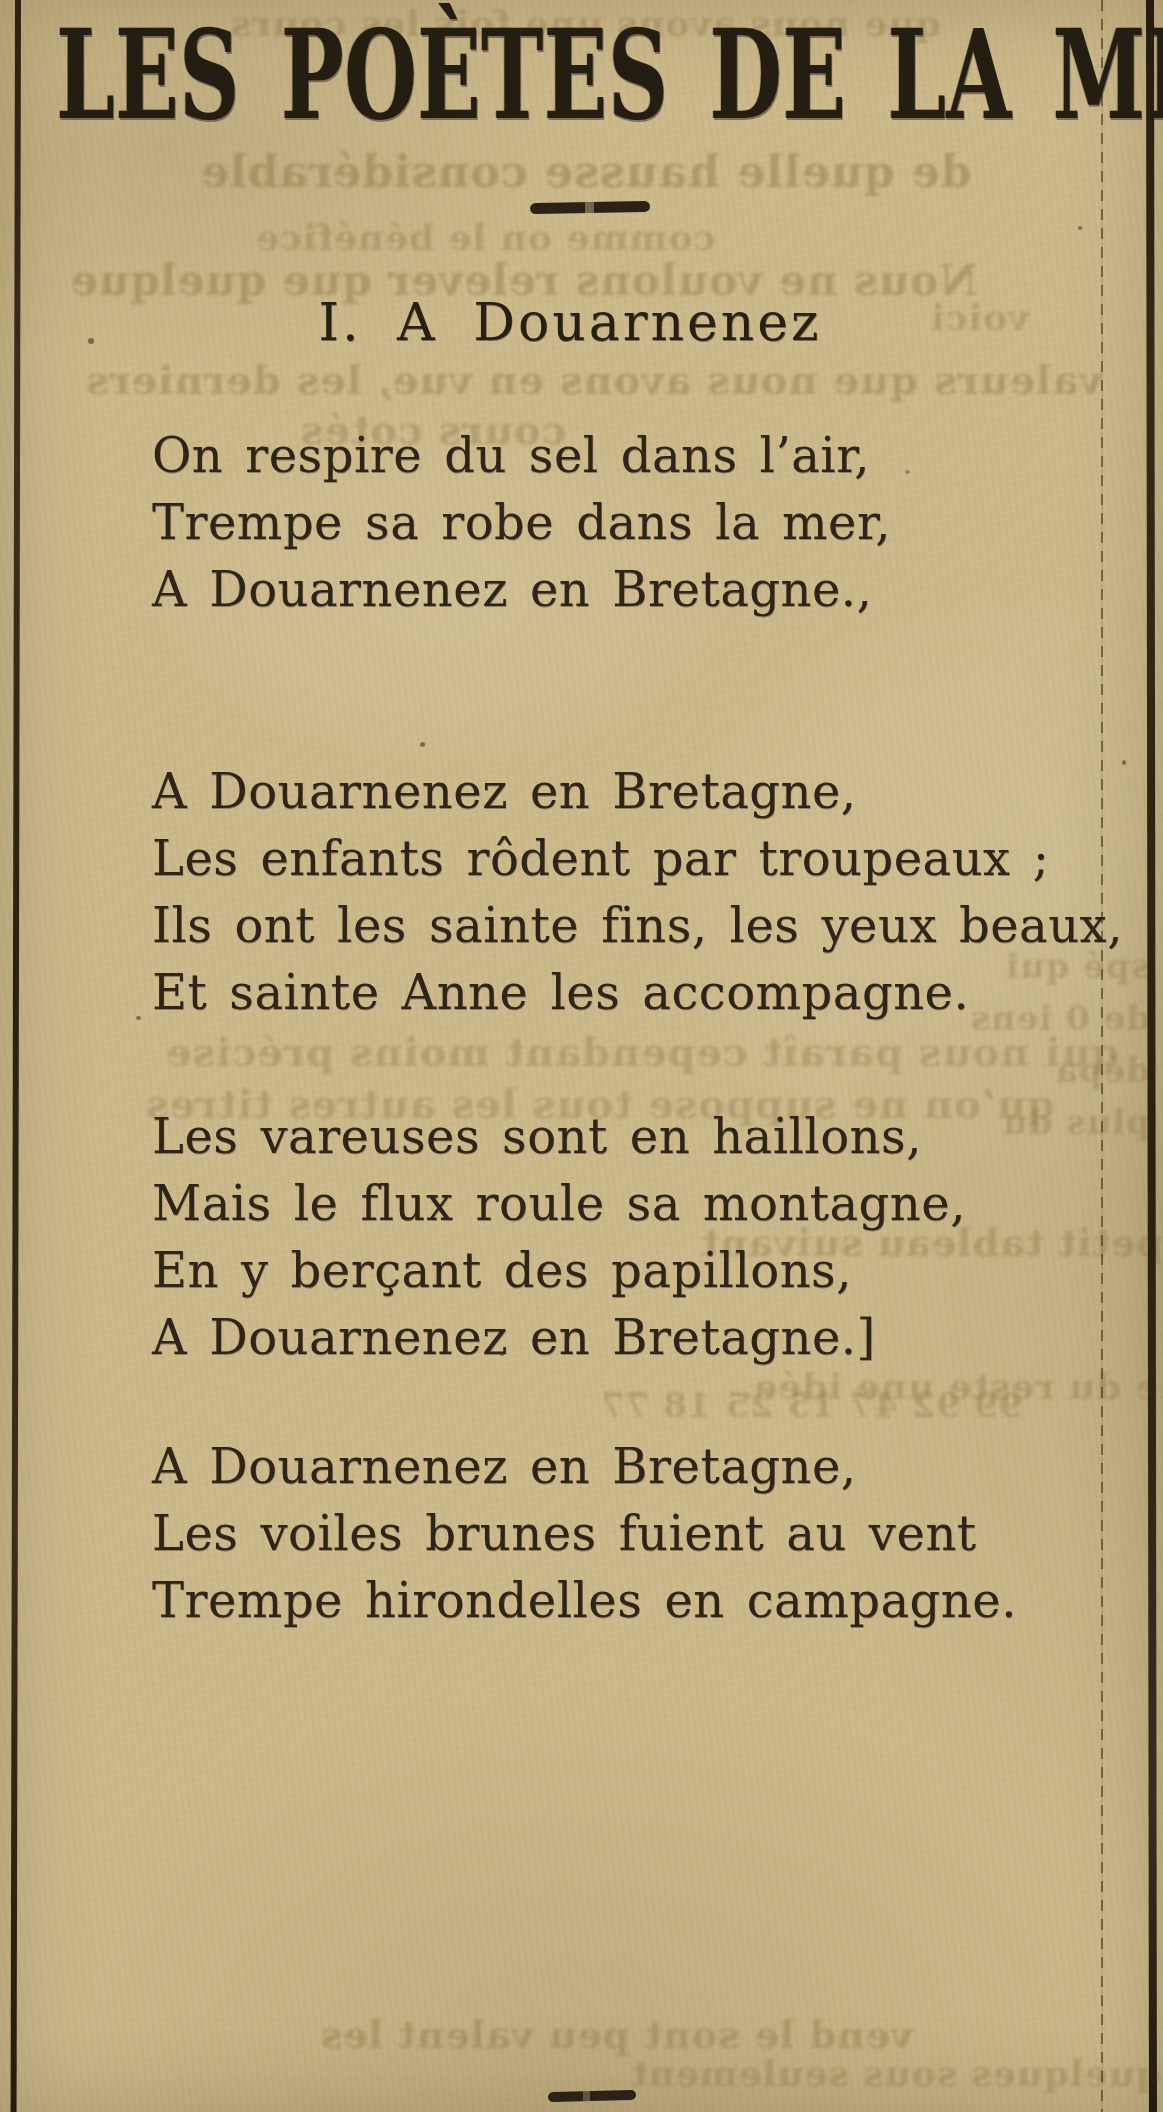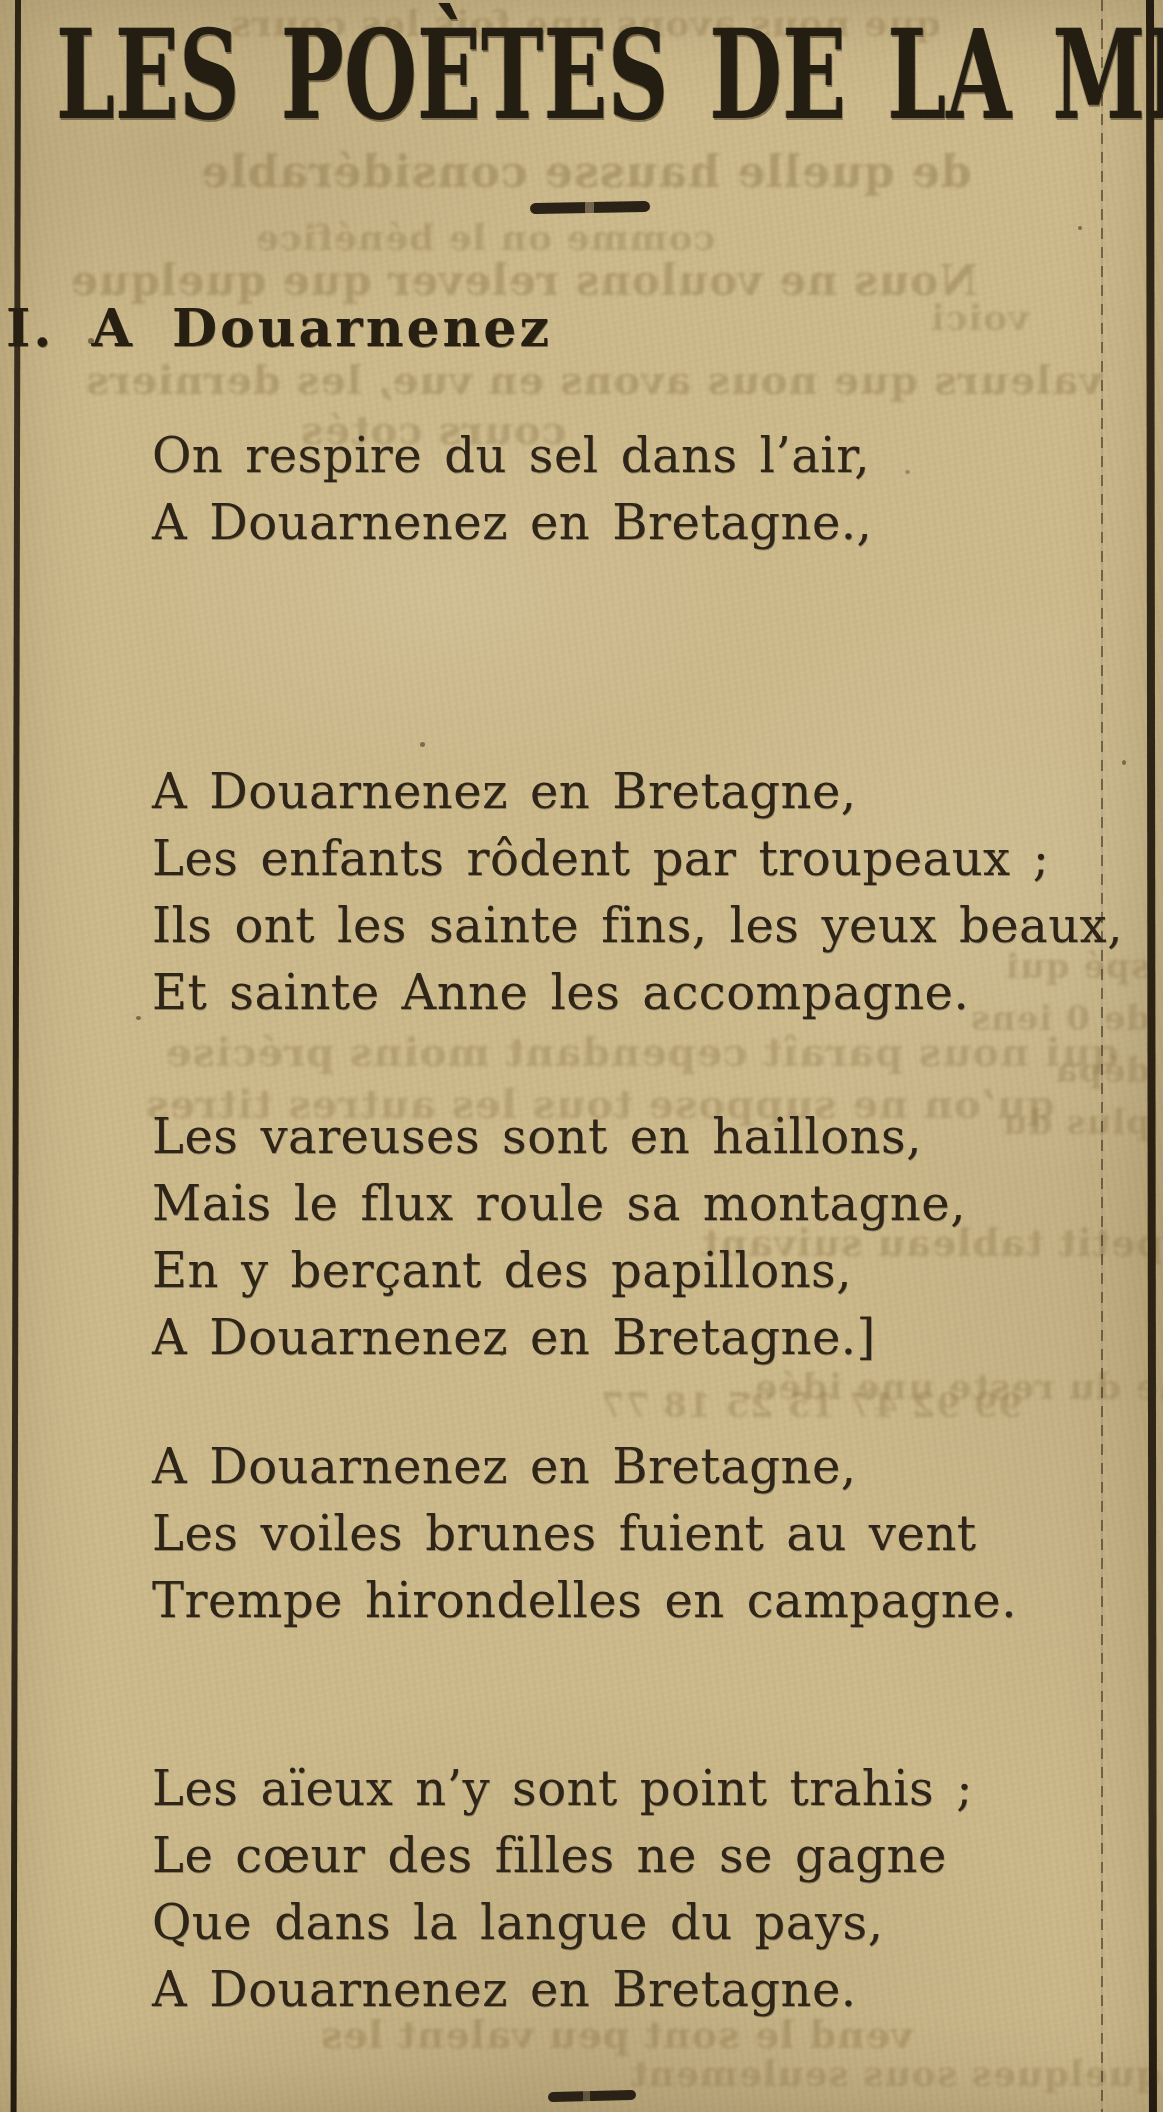--- a/index.html
+++ b/index.html
@@ -67,22 +67,22 @@
   }
 
   .title-divider{
     position:absolute;left:530px;top:202px;width:120px;height:11px;
     border-radius:6px;transform:rotate(-1deg);
     background:linear-gradient(90deg,#2b2217 0 46%,rgba(43,34,23,.55) 46% 53%,#2b2217 53%);
   }
 
   
   .section-heading{
-    position:absolute;left:0;top:296px;width:1140px;margin:6px;
-    font-size:52px;font-weight:bold;line-height:1;
+    position:absolute;left:0;top:296px;width:1140px;margin:0;
+    text-align:center;font-size:52px;font-weight:normal;line-height:1;
     letter-spacing:3px;word-spacing:16px;color:#271f12;
     text-shadow:.6px .8px 0 rgba(39,31,18,.5);
   }
 
   
   .stanza{
     position:absolute;left:152px;margin:0;
     font-size:48px;line-height:67px;
     letter-spacing:.5px;word-spacing:.13em;white-space:nowrap;
     text-shadow:.5px .6px 0 rgba(46,37,24,.38);
@@ -130,20 +130,21 @@
   <div class="rule rule-right-dashed"></div>
   <div class="rule rule-right-thick"></div>
 
   <h1 class="title">LES POÈTES DE LA MER</h1>
   <div class="title-divider"></div>
 
   <h2 class="section-heading">I. A Douarnenez</h2>
 
   <div class="stanza s1">
     <div class="line">On respire du sel dans l’air,</div>
+    <div class="line">Trempe sa robe dans la mer,</div>
     <div class="line">A Douarnenez en Bretagne.,</div>
   </div>
 
   <div class="stanza s2">
     <div class="line">A Douarnenez en Bretagne,</div>
     <div class="line">Les enfants rôdent par troupeaux ;</div>
     <div class="line">Ils ont les sainte fins, les yeux beaux,</div>
     <div class="line">Et sainte Anne les accompagne.</div>
   </div>
 
@@ -153,26 +154,20 @@
     <div class="line">En y berçant des papillons,</div>
     <div class="line">A Douarnenez en Bretagne.]</div>
   </div>
 
   <div class="stanza s4">
     <div class="line">A Douarnenez en Bretagne,</div>
     <div class="line">Les voiles brunes fuient au vent</div>
     <div class="line">Trempe hirondelles en campagne.</div>
   </div>
 
-  <div class="stanza s5">
-    <div class="line">Les aïeux n’y sont point trahis ;</div>
-    <div class="line">Le cœur des filles ne se gagne</div>
-    <div class="line">Que dans la langue du pays,</div>
-    <div class="line">A Douarnenez en Bretagne.</div>
-  </div>
 
   <div class="end-divider"></div>
 
   <div class="speck sp1"></div>
   <div class="speck sp2"></div>
   <div class="speck sp3"></div>
   <div class="speck sp4"></div>
   <div class="speck sp5"></div>
   <div class="speck sp6"></div>
   <div class="speck sp7"></div>

